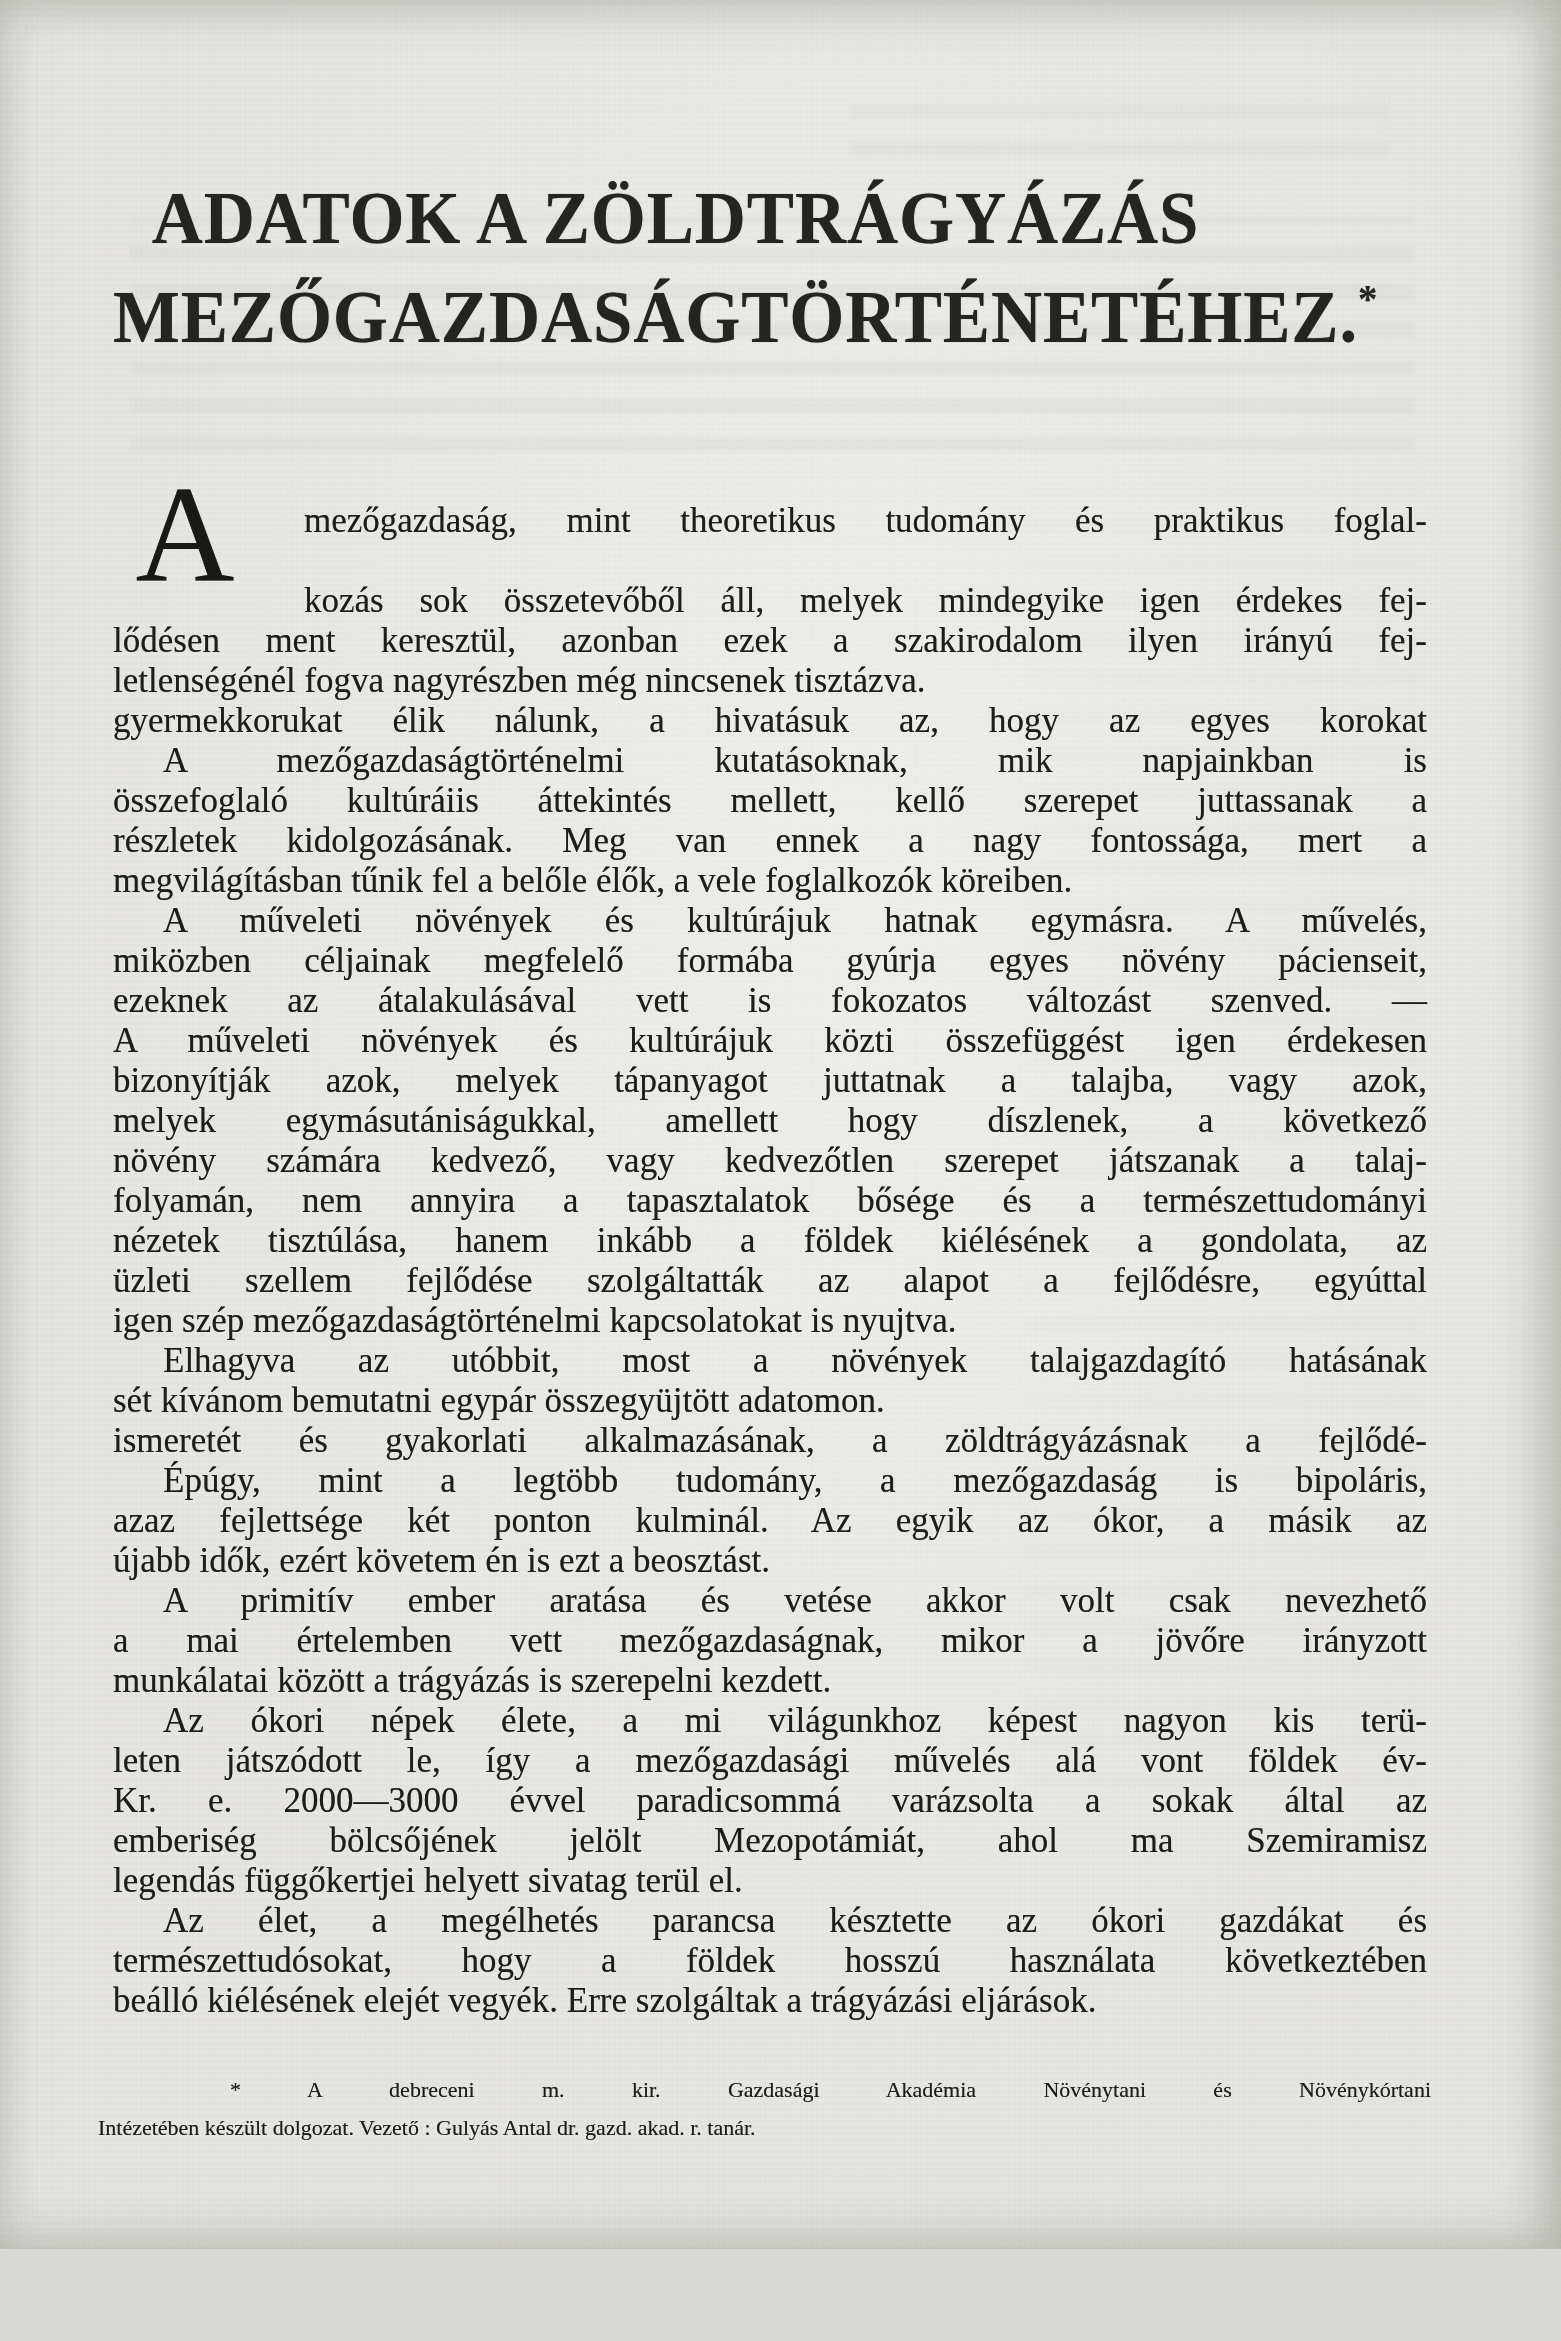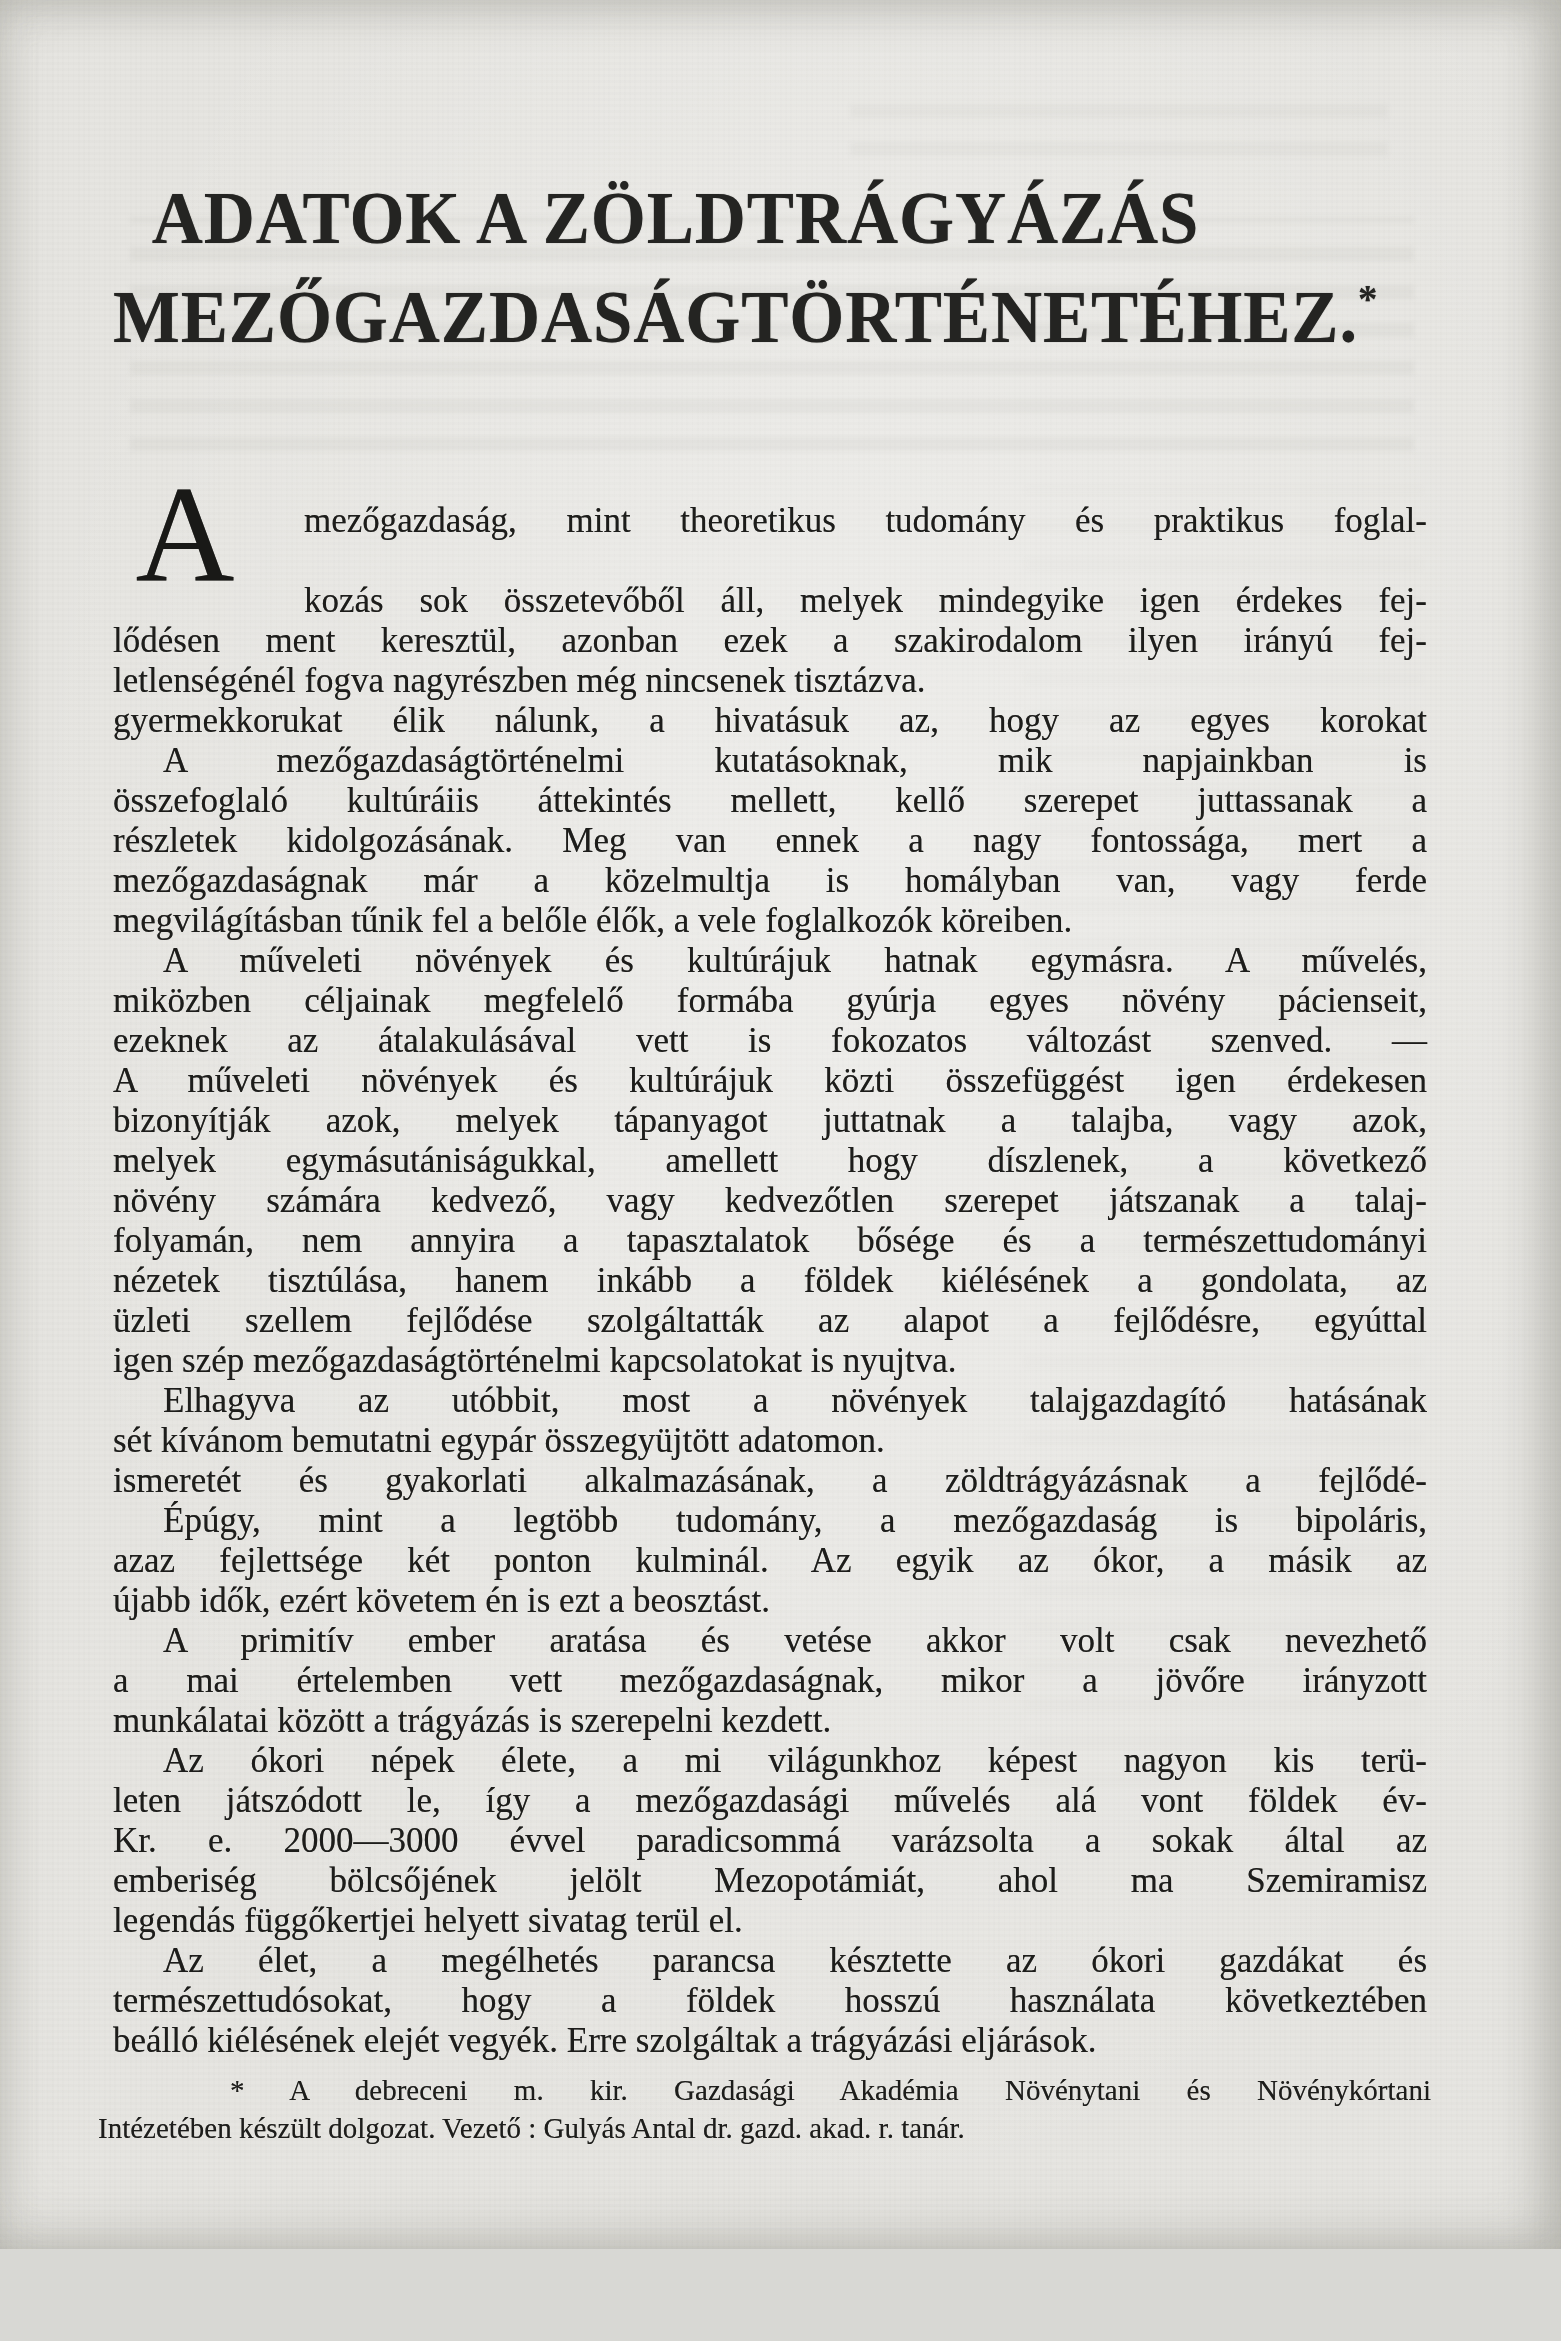--- a/index.html
+++ b/index.html
@@ -76,21 +76,21 @@
     color: #191917;
   }
   .line { text-align: justify; text-align-last: justify; white-space: normal; }
   .line.last { text-align-last: left; }
   .line.indent { padding-left: 50px; }
   .line.inset { padding-left: 191px; margin-top: 40px; }
 
   .footnote {
     position: absolute;
     left: 98px; top: 2071px; width: 1333px;
-    font-size: 29px;
+    font-size: 22px;
     line-height: 38px;
     text-shadow: 0 0 0.4px rgba(30,30,26,0.55);
   }
   .footnote .line.first { padding-left: 132px; }
 </style>
 </head>
 <body>
 
 <div class="page">
   <div class="ghost g2"></div>
@@ -108,21 +108,20 @@
         <div class="line inset">mezőgazdaság, mint theoretikus tudomány és praktikus foglal-</div>
         <div class="line inset">kozás sok összetevőből áll, melyek mindegyike igen érdekes fej-</div>
         <div class="line">lődésen ment keresztül, azonban ezek a szakirodalom ilyen irányú fej-</div>
         <div class="line last">letlenségénél fogva nagyrészben még nincsenek tisztázva.</div>
       </div>
       <div class="para">
         <div class="line">gyermekkorukat élik nálunk, a hivatásuk az, hogy az egyes korokat</div>
         <div class="line indent">A mezőgazdaságtörténelmi kutatásoknak, mik napjainkban is</div>
         <div class="line">összefoglaló kultúráiis áttekintés mellett, kellő szerepet juttassanak a</div>
         <div class="line">részletek kidolgozásának. Meg van ennek a nagy fontossága, mert a</div>
-        <div class="line">mezőgazdaságnak már a közelmultja is homályban van, vagy ferde</div>
         <div class="line last">megvilágításban tűnik fel a belőle élők, a vele foglalkozók köreiben.</div>
       </div>
       <div class="para">
         <div class="line indent">A műveleti növények és kultúrájuk hatnak egymásra. A művelés,</div>
         <div class="line">miközben céljainak megfelelő formába gyúrja egyes növény pácienseit,</div>
         <div class="line">ezeknek az átalakulásával vett is fokozatos változást szenved. —</div>
         <div class="line">A műveleti növények és kultúrájuk közti összefüggést igen érdekesen</div>
         <div class="line">bizonyítják azok, melyek tápanyagot juttatnak a talajba, vagy azok,</div>
         <div class="line">melyek egymásutániságukkal, amellett hogy díszlenek, a következő</div>
         <div class="line">növény számára kedvező, vagy kedvezőtlen szerepet játszanak a talaj-</div>

